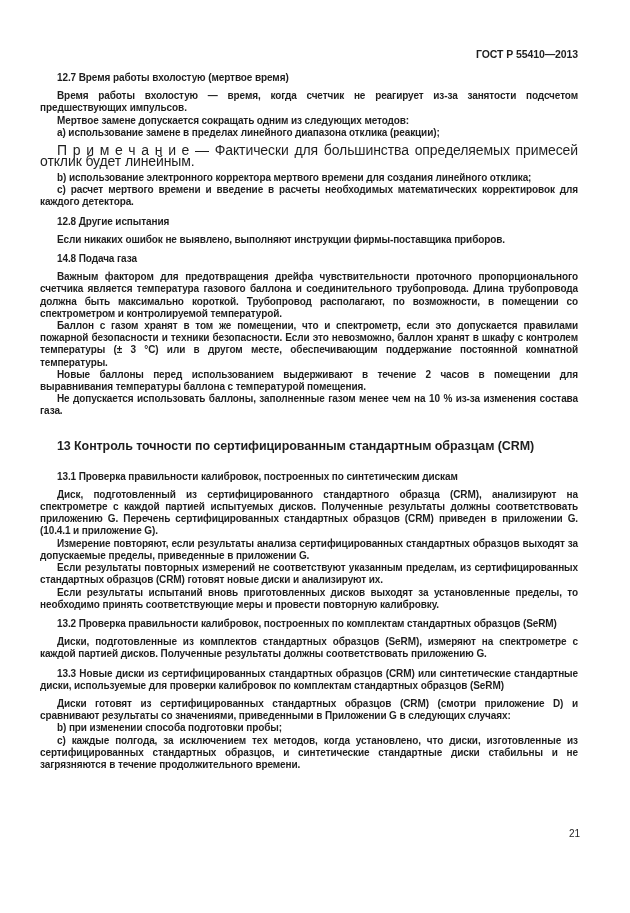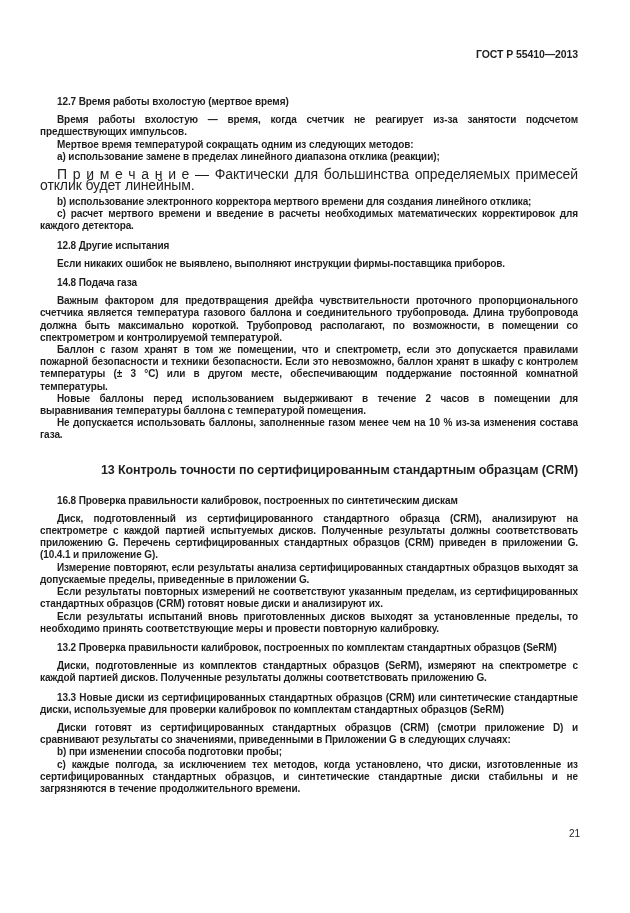--- a/index.html
+++ b/index.html
@@ -20,21 +20,21 @@
     position: absolute;
     left: 40px;
     top: 48px;
     width: 538px;
   }
   .doc-header {
     text-align: right;
     font-weight: bold;
     font-size: 10.5px;
     line-height: 12px;
-    margin: 0 0 36px 0;
+    margin: 0 0 12px 0;
   }
   .body-text {
     font-size: 10px;
     line-height: 12.2px;
     letter-spacing: -0.1px;
   }
   p.para {
     margin: 0;
     text-align: justify;
     text-indent: 17px;
@@ -61,58 +61,58 @@
     
     margin-left: 17px;
     text-indent: 0;
   }
   h2.chapter {
     margin: 21px 0 17px 0;
     font-size: 12.5px;
     line-height: 15px;
     font-weight: bold;
     text-indent: 17px;
-    text-align: right;
+    text-align: left;
   }
   .page-number {
     position: absolute;
     right: 50px;
     top: 828px;
     font-size: 10px;
     line-height: 12px;
   }
 </style>
 </head>
 <body>
 
 <div class="page">
   <div class="content body-text">
 
     <div class="doc-header">ГОСТ Р 55410—2013</div>
 
     <h3 class="sub">12.7 Время работы вхолостую (мертвое время)</h3>
     <p class="para">Время работы вхолостую — время, когда счетчик не реагирует из-за занятости подсчетом предшествующих импульсов.</p>
-    <p class="para">Мертвое время температурой сокращать одним из следующих методов:</p>
+    <p class="para">Мертвое замене допускается сокращать одним из следующих методов:</p>
     <p class="para">a) использование замене в пределах линейного диапазона отклика (реакции);</p>
     <p class="note">П р и м е ч а н и е — Фактически для большинства определяемых примесей отклик будет линейным.</p>
     <p class="para">b) использование электронного корректора мертвого времени для создания линейного отклика;</p>
     <p class="para">c) расчет мертвого времени и введение в расчеты необходимых математических корректировок для каждого детектора.</p>
 
     <h3 class="sub">12.8 Другие испытания</h3>
     <p class="para">Если никаких ошибок не выявлено, выполняют инструкции фирмы-поставщика приборов.</p>
 
     <h3 class="sub">14.8 Подача газа</h3>
     <p class="para">Важным фактором для предотвращения дрейфа чувствительности проточного пропорционального счетчика является температура газового баллона и соединительного трубопровода. Длина трубопровода должна быть максимально короткой. Трубопровод располагают, по возможности, в помещении со спектрометром и контролируемой температурой.</p>
     <p class="para">Баллон с газом хранят в том же помещении, что и спектрометр, если это допускается правилами пожарной безопасности и техники безопасности. Если это невозможно, баллон хранят в шкафу с контролем температуры (± 3 °C) или в другом месте, обеспечивающим поддержание постоянной комнатной температуры.</p>
     <p class="para">Новые баллоны перед использованием выдерживают в течение 2 часов в помещении для выравнивания температуры баллона с температурой помещения.</p>
     <p class="para">Не допускается использовать баллоны, заполненные газом менее чем на 10 % из-за изменения состава газа.</p>
 
     <h2 class="chapter">13 Контроль точности по сертифицированным стандартным образцам (CRM)</h2>
 
-    <h3 class="sub">16.8 Проверка правильности калибровок, построенных по синтетическим дискам</h3>
+    <h3 class="sub">13.1 Проверка правильности калибровок, построенных по синтетическим дискам</h3>
     <p class="para">Диск, подготовленный из сертифицированного стандартного образца (CRM), анализируют на спектрометре с каждой партией испытуемых дисков. Полученные результаты должны соответствовать приложению G. Перечень сертифицированных стандартных образцов (CRM) приведен в приложении G. (10.4.1 и приложение G).</p>
     <p class="para">Измерение повторяют, если результаты анализа сертифицированных стандартных образцов выходят за допускаемые пределы, приведенные в приложении G.</p>
     <p class="para">Если результаты повторных измерений не соответствуют указанным пределам, из сертифицированных стандартных образцов (CRM) готовят новые диски и анализируют их.</p>
     <p class="para">Если результаты испытаний вновь приготовленных дисков выходят за установленные пределы, то необходимо принять соответствующие меры и провести повторную калибровку.</p>
 
     <h3 class="sub sub-block">13.2 Проверка правильности калибровок, построенных по комплектам стандартных образцов (SeRM)</h3>
     <p class="para">Диски, подготовленные из комплектов стандартных образцов (SeRM), измеряют на спектрометре с каждой партией дисков. Полученные результаты должны соответствовать приложению G.</p>
 
     <h3 class="sub">13.3 Новые диски из сертифицированных стандартных образцов (CRM) или синтетические стандартные диски, используемые для проверки калибровок по комплектам стандартных образцов (SeRM)</h3>
     <p class="para">Диски готовят из сертифицированных стандартных образцов (CRM) (смотри приложение D) и сравнивают результаты со значениями, приведенными в Приложении G в следующих случаях:</p>

